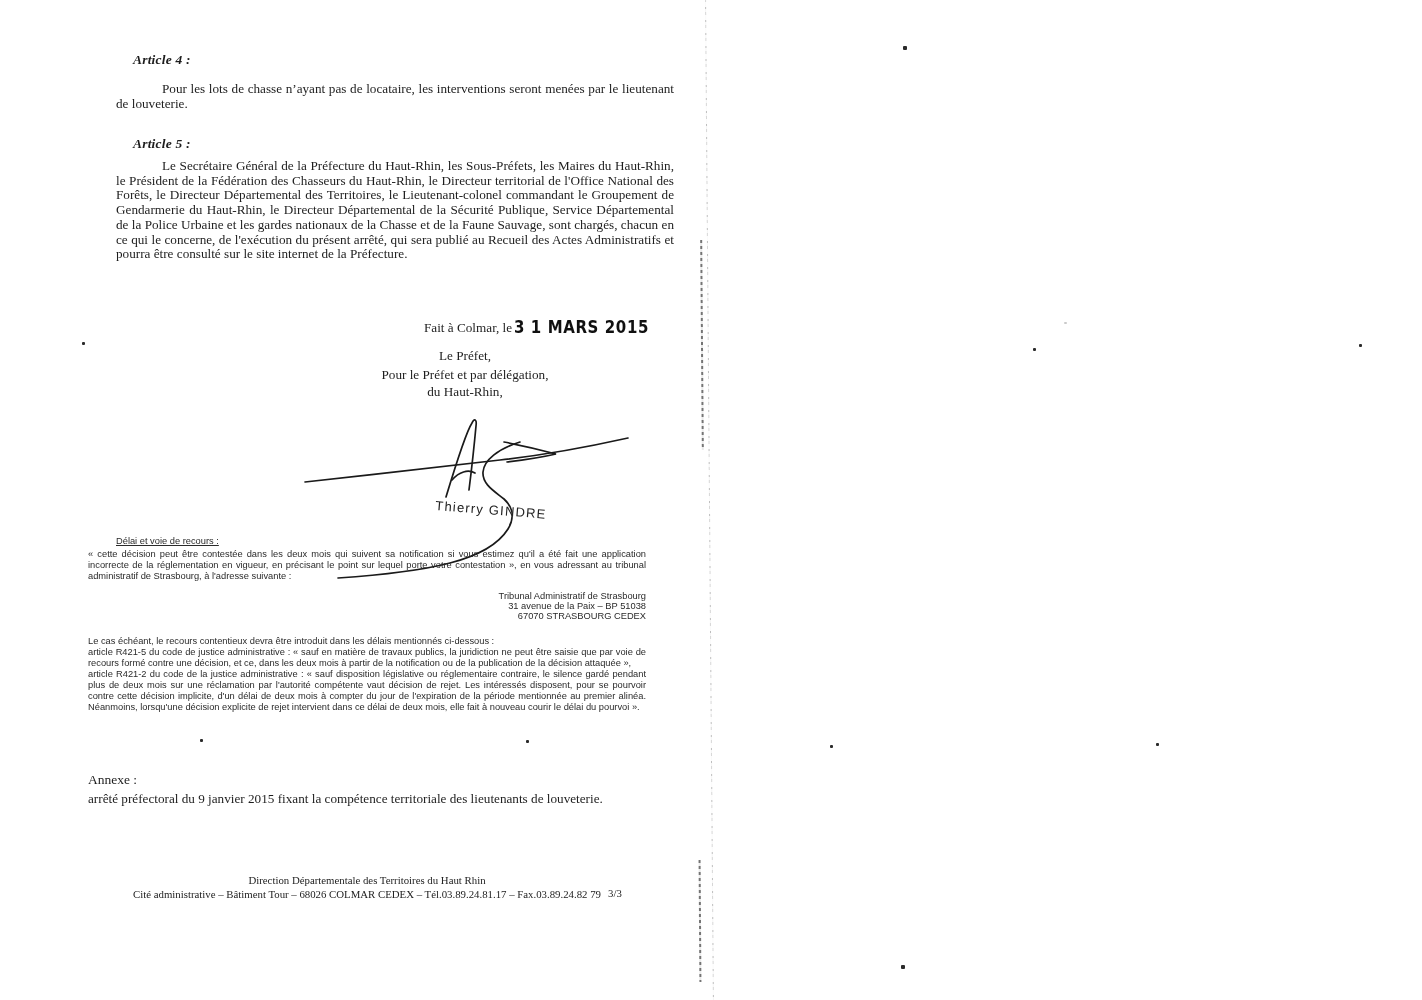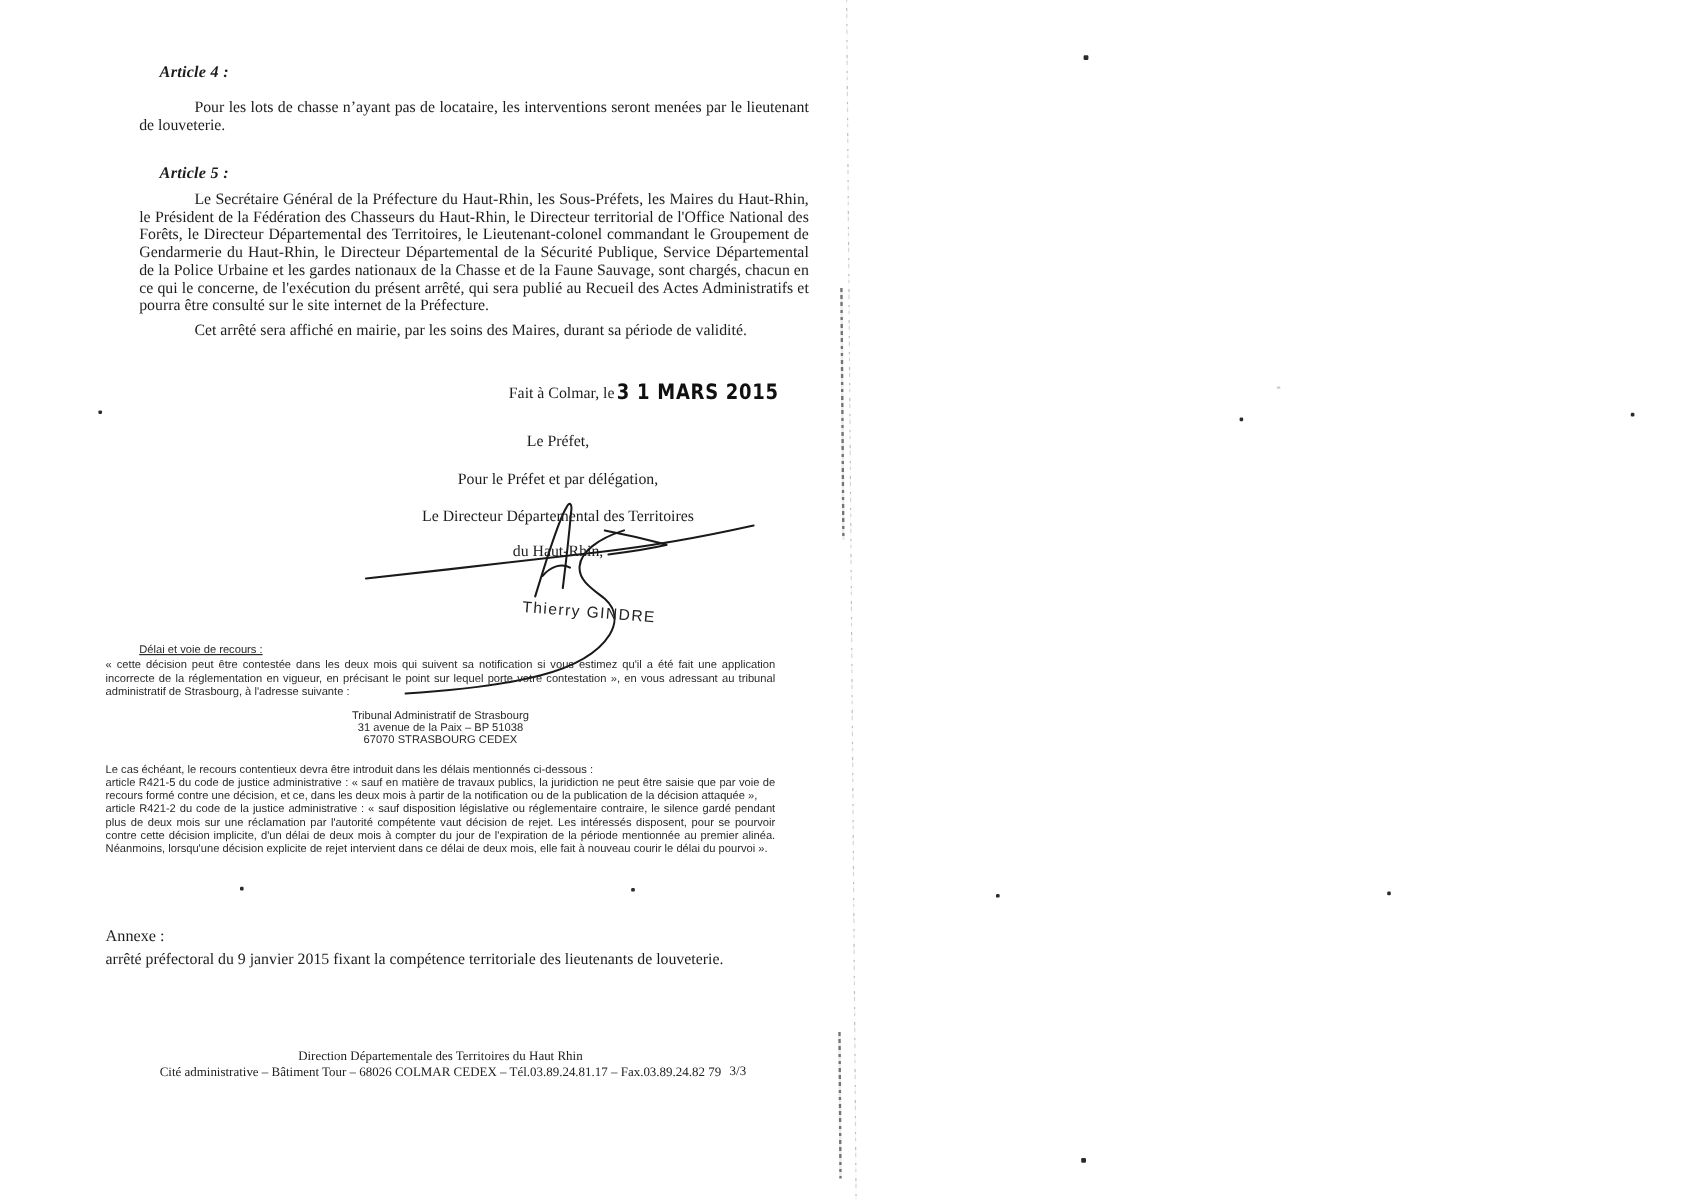--- a/index.html
+++ b/index.html
@@ -22,35 +22,35 @@
   .fait-label{font-size:13.2px;}
   .stamp{
     font-family:"DejaVu Sans",sans-serif;font-weight:800;font-size:15px;
     letter-spacing:.6px;color:#101010;transform:scaleY(1.18);transform-origin:left top;
     white-space:nowrap;
   }
 
   
   .sig-titles{left:204px;top:334px;width:346px;text-align:center;
     font-size:13.2px;line-height:19px;}
-  .sig-titles div{margin:12px;}
+  .sig-titles div{margin:0;}
   .sig-titles .tight{line-height:15px;}
 
   .sig-name{
     left:348px;top:486px;font-family:"Liberation Sans",sans-serif;
     font-size:13px;letter-spacing:1.2px;color:#222;
     transform:rotate(4.5deg);transform-origin:left top;white-space:nowrap;
   }
   .sig-svg{left:210px;top:402px;}
 
   
   .small{font-family:"Liberation Sans",sans-serif;font-size:9.3px;line-height:10.8px;color:#2a2a2a;}
   .recours-head{top:524px;text-decoration:underline;padding-left:28px;}
   .recours-intro{top:537px;width:558px;text-align:justify;margin:0;}
-  .address{top:580px;width:558px;text-align:center;line-height:9.8px;}
+  .address{top:580px;width:558px;text-align:right;line-height:9.8px;}
   .details{top:624px;width:558px;}
   .details p{margin:0;text-align:justify;line-height:11px;}
 
   
   .annexe-head{top:760px;font-size:13.5px;}
   .annexe-body{top:779px;font-size:13.2px;width:558px;margin:0;}
   .footer{top:862px;width:558px;text-align:center;font-size:10.8px;line-height:13.5px;color:#222;}
   .page-no{left:520px;top:875px;font-size:10.8px;color:#222;}
 
   
@@ -89,29 +89,27 @@
 <div class="speck" style="left:901px;top:965px;width:4px;height:4px;"></div>
 
 <div class="doc">
 
   <div class="abs art-head" style="left:45px;top:40px;">Article 4  :</div>
   <p class="abs body-para indent" style="top:70px;">Pour les lots de chasse n’ayant pas de locataire, les interventions seront menées par le lieutenant de louveterie.</p>
 
   <div class="abs art-head" style="left:45px;top:124px;">Article 5  :</div>
   <p class="abs body-para indent" style="top:147px;">Le Secrétaire Général de la Préfecture du Haut-Rhin, les Sous-Préfets, les Maires du Haut-Rhin, le Président de la Fédération des Chasseurs du Haut-Rhin, le Directeur territorial de l'Office National des Forêts, le Directeur Départemental des Territoires, le Lieutenant-colonel commandant le Groupement de Gendarmerie du Haut-Rhin, le Directeur Départemental de la Sécurité Publique, Service Départemental de la Police Urbaine et les gardes nationaux de la Chasse et de la Faune Sauvage, sont chargés, chacun en ce qui le concerne, de l'exécution du présent arrêté, qui sera publié au Recueil des Actes Administratifs et pourra être consulté sur le site internet de la Préfecture.</p>
 
-  <p class="abs body-para indent" style="top:256px;">Cet arrêté sera affiché en mairie, par les soins des Maires, durant sa période de validité.</p>
 
   <div class="abs fait-label" style="left:336px;top:308px;">Fait à Colmar, le</div>
   <div class="abs stamp" style="left:426px;top:304px;">3 1 MARS 2015</div>
 
   <div class="abs sig-titles">
     <div>Le Préfet,</div>
     <div>Pour le Préfet et par délégation,</div>
-    <div>Le Directeur Départemental des Territoires</div>
     <div class="tight">du Haut-Rhin,</div>
   </div>
 
   <svg class="abs sig-svg" width="335" height="172" viewBox="298 402 335 172">
     <g fill="none" stroke="#1a1a1a" stroke-width="1.7" stroke-linecap="round">
       <path d="M305 470 C 370 463, 440 455, 500 448 C 545 443, 592 434, 628 426"></path>
       <path d="M504 430 C 525 434 545 439 556 442 C 543 445 524 448 507 450"></path>
       <path d="M446 485 C 456 452 466 420 472 411 C 474 406 477 407 476 414 C 474 436 471 462 469 478"></path>
       <path d="M452 468 C 459 460 468 457 475 461"></path>
       <path d="M520 430 C 498 437 484 448 483 460 C 482 472 494 479 504 487 C 514 496 514 507 508 517 C 498 533 477 544 450 551 C 415 560 368 564 338 566"></path>

